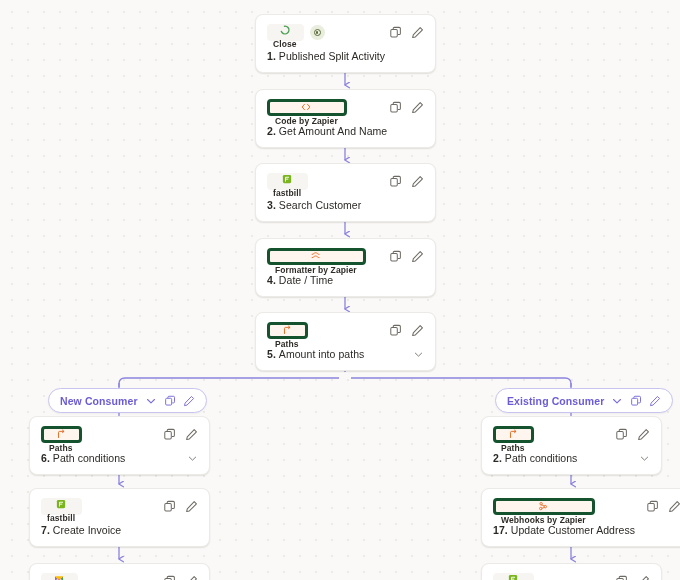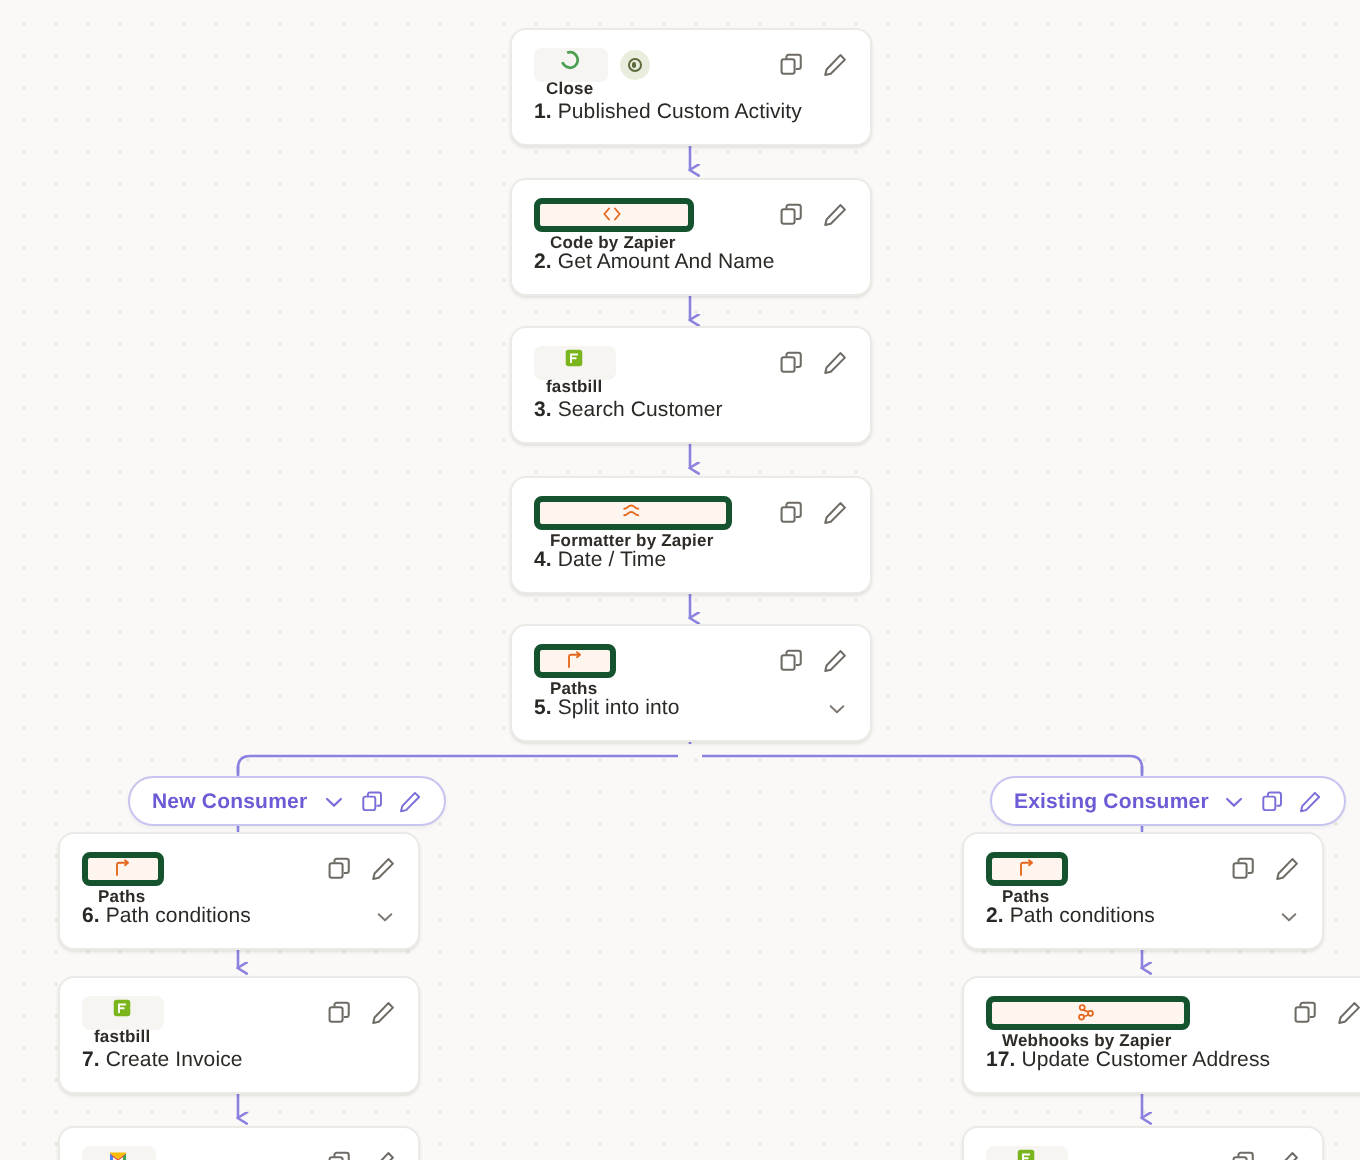--- a/index.html
+++ b/index.html
@@ -216,21 +216,21 @@
           <rect x="2.2" y="4.4" width="8" height="9" rx="1.4" fill="none" stroke="currentColor" stroke-width="1.25"></rect>
           <path d="M5.2,4.2 V3.1 A1.4,1.4 0 0 1 6.6,1.7 H12.6 A1.4,1.4 0 0 1 14,3.1 V9.1 A1.4,1.4 0 0 1 12.6,10.5 H11" fill="none" stroke="currentColor" stroke-width="1.25"></path>
         </svg>
         <svg class="act-icon" viewBox="0 0 16 16">
           <path d="M11.3,1.9 L14.1,4.7 L5.4,13.4 L2,14.2 L2.8,10.8 Z" fill="none" stroke="currentColor" stroke-width="1.25" stroke-linejoin="round"></path>
         </svg>
       </span>
     </div>
     <div class="card-title">
       <span class="num">1.</span>
-      <span class="txt">Published Custom Activity</span>
+      <span class="txt">Published Split Activity</span>
     </div>
   </div>
 
   <div class="card" style="left:255px; top:89px; width:181px;">
     <div class="card-top">
       <span class="badge zapier">
         <svg class="badge-ico" viewBox="0 0 16 16">
           <path d="M5.6,3.6 L1.9,8 L5.6,12.4 M10.4,3.6 L14.1,8 L10.4,12.4" fill="none" stroke="#e4691f" stroke-width="1.5" stroke-linecap="round" stroke-linejoin="round"></path>
         </svg>
         <span>Code by Zapier</span>
@@ -315,28 +315,28 @@
           <rect x="2.2" y="4.4" width="8" height="9" rx="1.4" fill="none" stroke="currentColor" stroke-width="1.25"></rect>
           <path d="M5.2,4.2 V3.1 A1.4,1.4 0 0 1 6.6,1.7 H12.6 A1.4,1.4 0 0 1 14,3.1 V9.1 A1.4,1.4 0 0 1 12.6,10.5 H11" fill="none" stroke="currentColor" stroke-width="1.25"></path>
         </svg>
         <svg class="act-icon" viewBox="0 0 16 16">
           <path d="M11.3,1.9 L14.1,4.7 L5.4,13.4 L2,14.2 L2.8,10.8 Z" fill="none" stroke="currentColor" stroke-width="1.25" stroke-linejoin="round"></path>
         </svg>
       </span>
     </div>
     <div class="card-title">
       <span class="num">5.</span>
-      <span class="txt">Split into into</span>
+      <span class="txt">Amount into paths</span>
       <svg class="chev-down" viewBox="0 0 16 16">
         <path d="M3.4,6 L8,10.4 L12.6,6" fill="none" stroke="currentColor" stroke-width="1.4" stroke-linecap="round" stroke-linejoin="round"></path>
       </svg>
     </div>
   </div>
 
-  <div class="path-pill" style="left:64px; top:388px;">
+  <div class="path-pill" style="left:48px; top:388px;">
     <span class="pill-label">New Consumer</span>
     <svg class="p-ico" viewBox="0 0 16 16">
       <path d="M3.4,6 L8,10.4 L12.6,6" fill="none" stroke="currentColor" stroke-width="1.5" stroke-linecap="round" stroke-linejoin="round"></path>
     </svg>
     <svg class="p-ico" viewBox="0 0 16 16">
       <rect x="2.2" y="4.4" width="8" height="9" rx="1.4" fill="none" stroke="currentColor" stroke-width="1.3"></rect>
       <path d="M5.2,4.2 V3.1 A1.4,1.4 0 0 1 6.6,1.7 H12.6 A1.4,1.4 0 0 1 14,3.1 V9.1 A1.4,1.4 0 0 1 12.6,10.5 H11" fill="none" stroke="currentColor" stroke-width="1.3"></path>
     </svg>
     <svg class="p-ico" viewBox="0 0 16 16">
       <path d="M11.3,1.9 L14.1,4.7 L5.4,13.4 L2,14.2 L2.8,10.8 Z" fill="none" stroke="currentColor" stroke-width="1.3" stroke-linejoin="round"></path>

